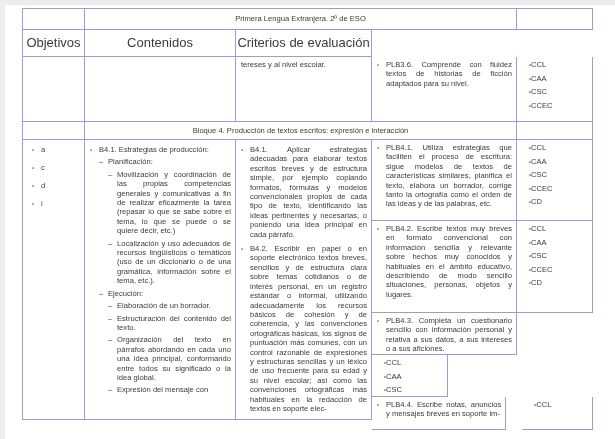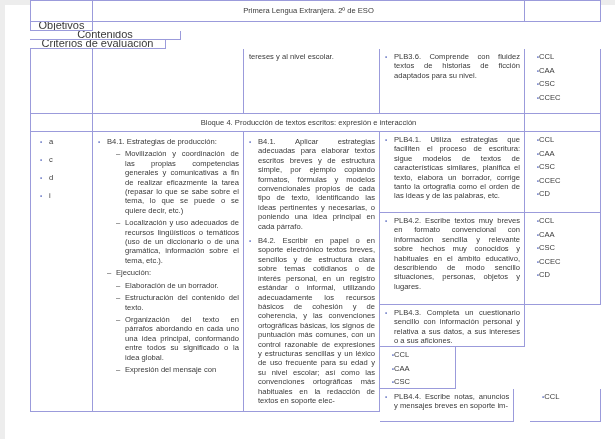--- a/index.html
+++ b/index.html
@@ -7,31 +7,31 @@
     --tx:#3a3a3a;          
     --bu:#7c89cc;          
     --edge:#ededed;        
   }
   *{margin:0;padding:0;box-sizing:border-box;}
   html,body{width:615px;height:439px;overflow:hidden;background:#fff;
     font-family:"Liberation Sans", sans-serif;color:var(--tx);}
   .edge-top{position:absolute;left:0;top:0;width:615px;height:5px;background:var(--edge);}
   .edge-left{position:absolute;left:0;top:0;width:5px;height:439px;background:var(--edge);}
 
-  .tbl{position:absolute;left:22px;top:0;width:572px;font-size:7.6px;line-height:9.4px;margin-left:8px;}
+  .tbl{position:absolute;left:22px;top:8px;width:572px;font-size:7.6px;line-height:9.4px;}
   .row{display:flex;align-items:stretch;}
   .cell{border-right:1px solid var(--bc);border-bottom:1px solid var(--bc);
         overflow:hidden;background:#fff;}
   .bl{border-left:1px solid var(--bc);}
   .bt{border-top:1px solid var(--bc);}
   .w-obj{width:63px;} .w-cont{width:151px;} .w-crit{width:136px;}
   .w-est{width:145px;} .w-comp{width:76px;} .w-mid3{width:432px;}
 
   .ctr{display:flex;align-items:center;justify-content:center;text-align:center;}
-  .hdr{font-size:11px;flex-direction:column;}
+  .hdr{font-size:13px;}
   .pad{padding:3px 4px 2px 5px;}
 
   
   .li{display:flex;align-items:flex-start;}
   .li .mk{flex:none;text-align:left;}
   .mk-sq{width:9px;color:var(--bu);font-size:6.4px;line-height:9.4px;}
   .mk-sq::before{content:"▪";}
   .mk-da{width:9px;color:var(--tx);}
   .mk-da::before{content:"–";}
   .li .tx{flex:1;text-align:justify;}
@@ -135,20 +135,24 @@
           <span class="mk mk-sq"></span>
           <span>i</span>
         </div>
     </div>
 
     <div class="cell w-cont h-main pad" style="padding-top:5px;">
       <div class="li">
           <span class="mk mk-sq"></span>
           <div class="tx left">B4.1. Estrategias de producción:</div>
         </div>
+      <div class="li gap ind1">
+          <span class="mk mk-da"></span>
+          <div class="tx left">Planificación:</div>
+        </div>
       <div class="li gap ind2">
           <span class="mk mk-da"></span>
           <div class="tx">Movilización y coordinación de las propias competencias generales y comunicativas a fin de realizar eficazmente la tarea (repasar lo que se sabe sobre el tema, lo que se puede o se quiere decir, etc.)</div>
         </div>
       <div class="li gap ind2">
           <span class="mk mk-da"></span>
           <div class="tx">Localización y uso adecuados de recursos lingüísticos o temáticos (uso de un diccionario o de una gramática, información sobre el tema, etc.).</div>
         </div>
       <div class="li gap ind1">
           <span class="mk mk-da"></span>

